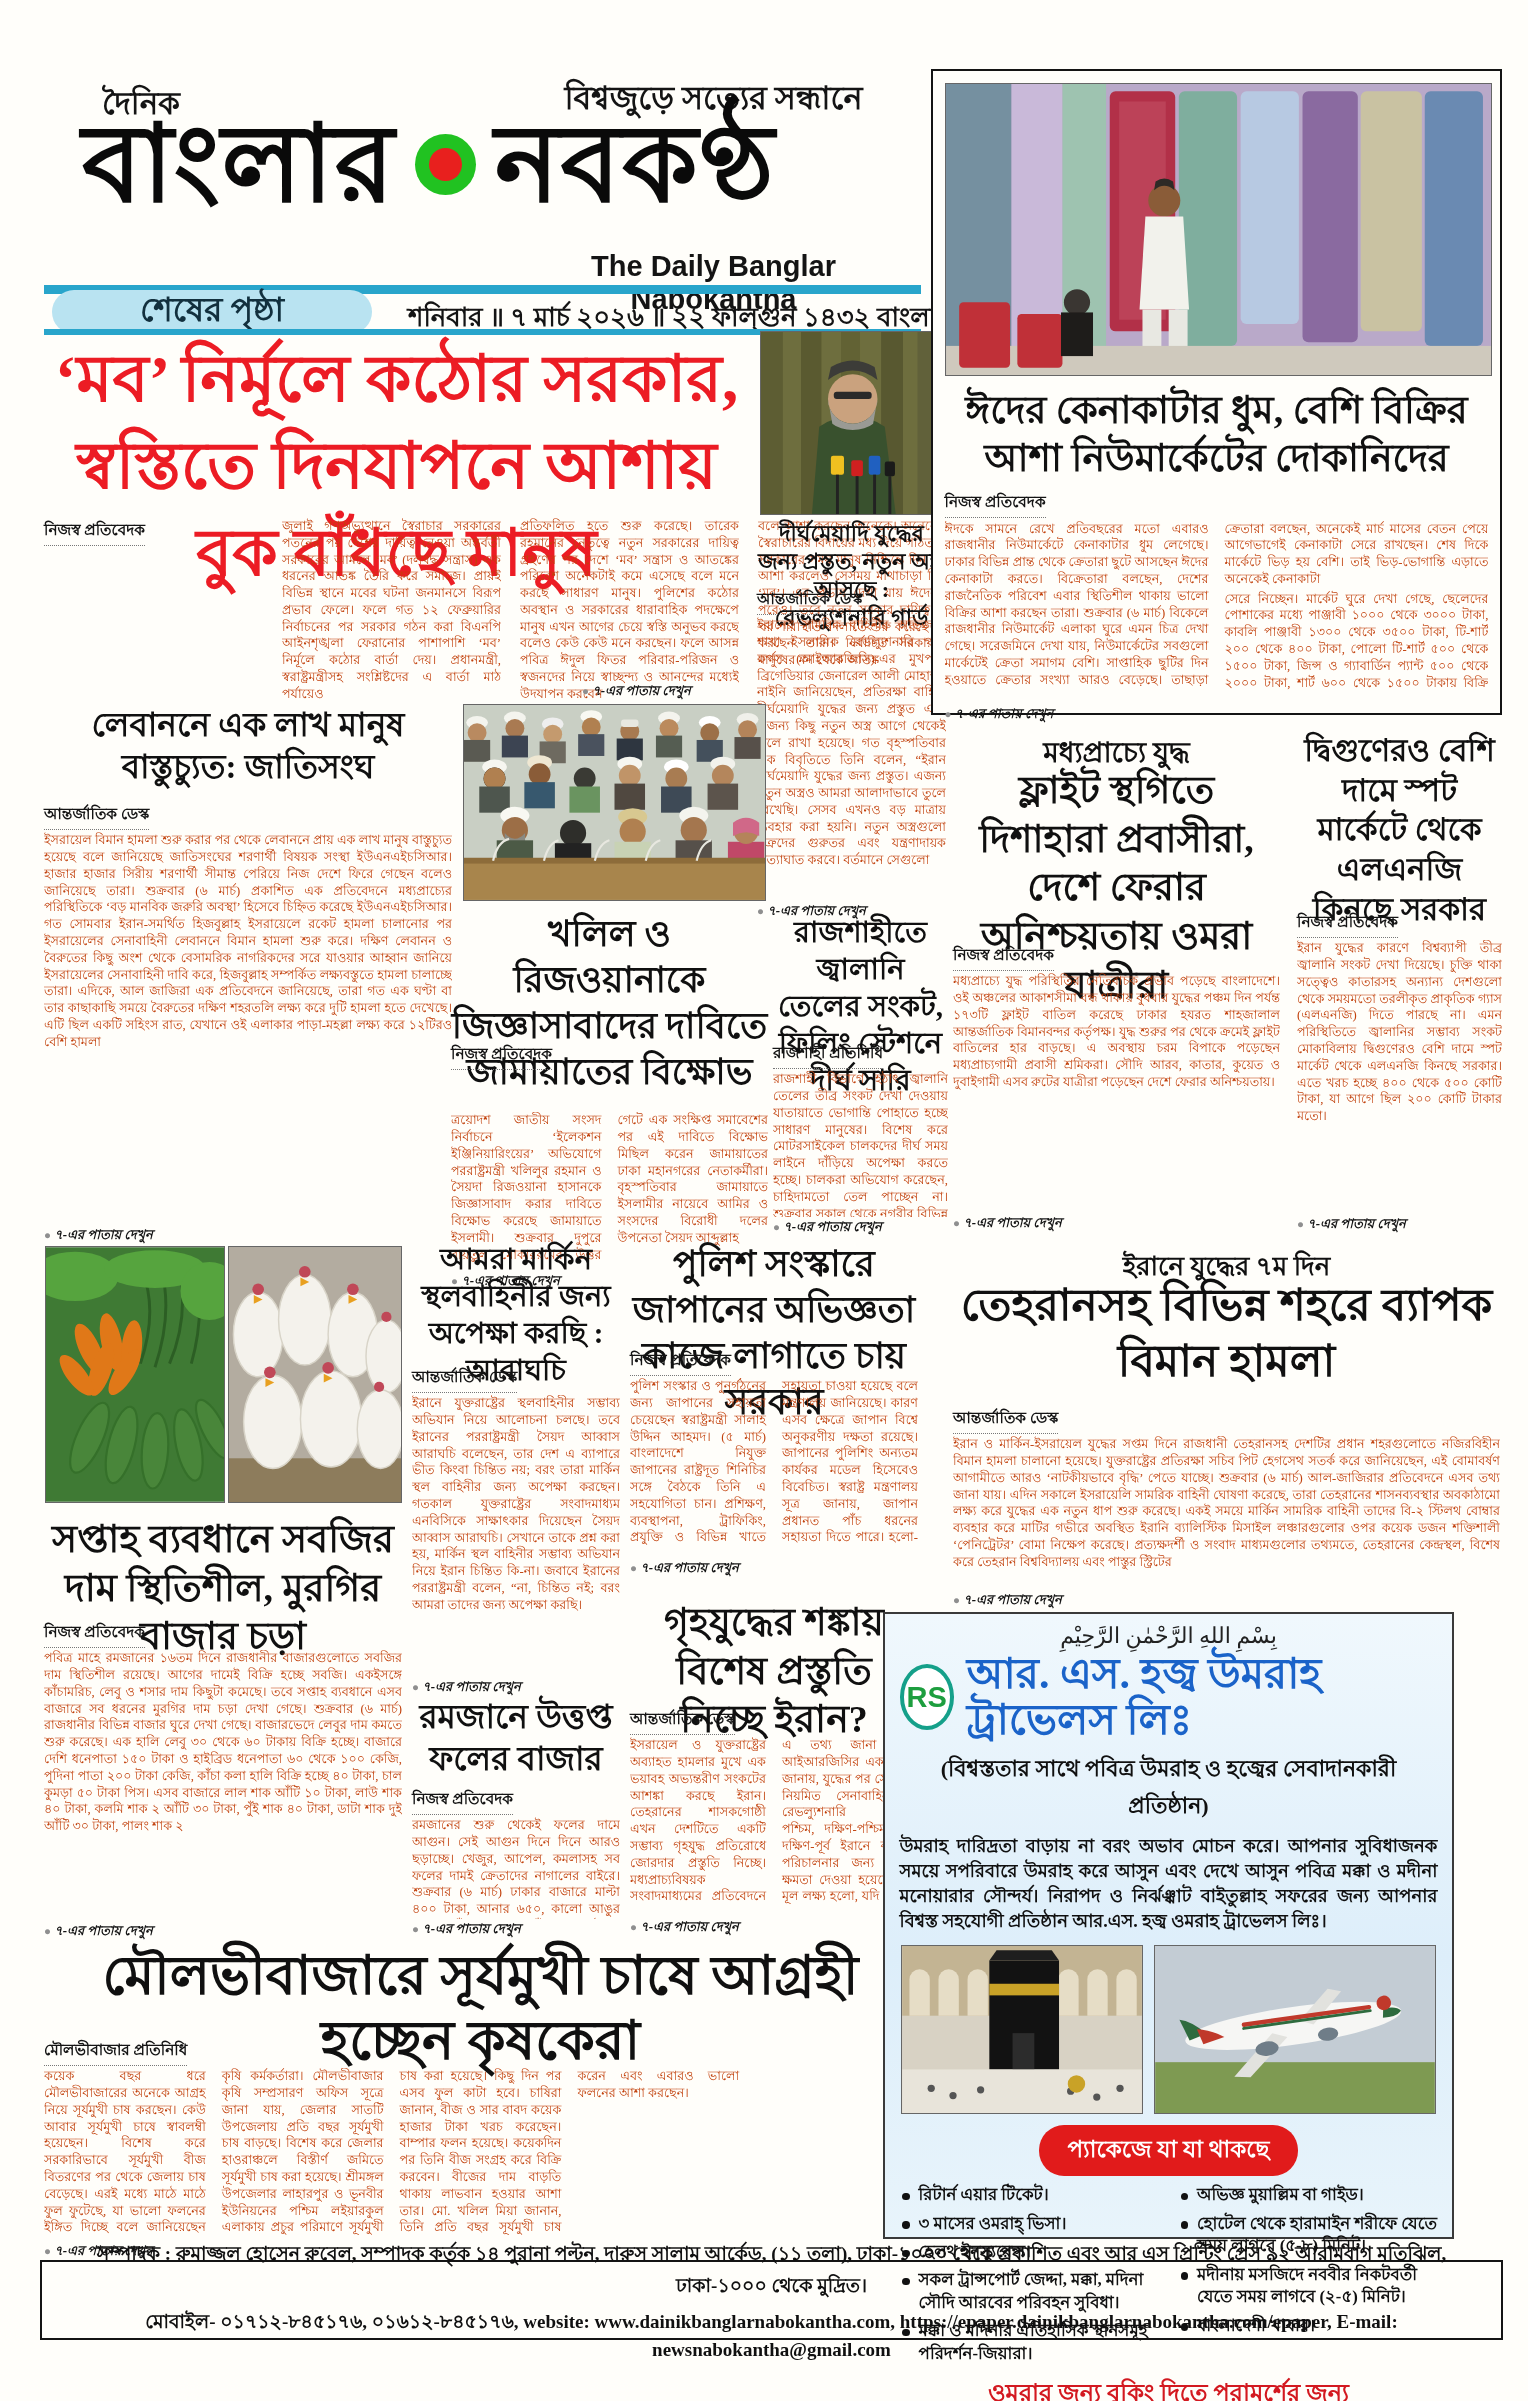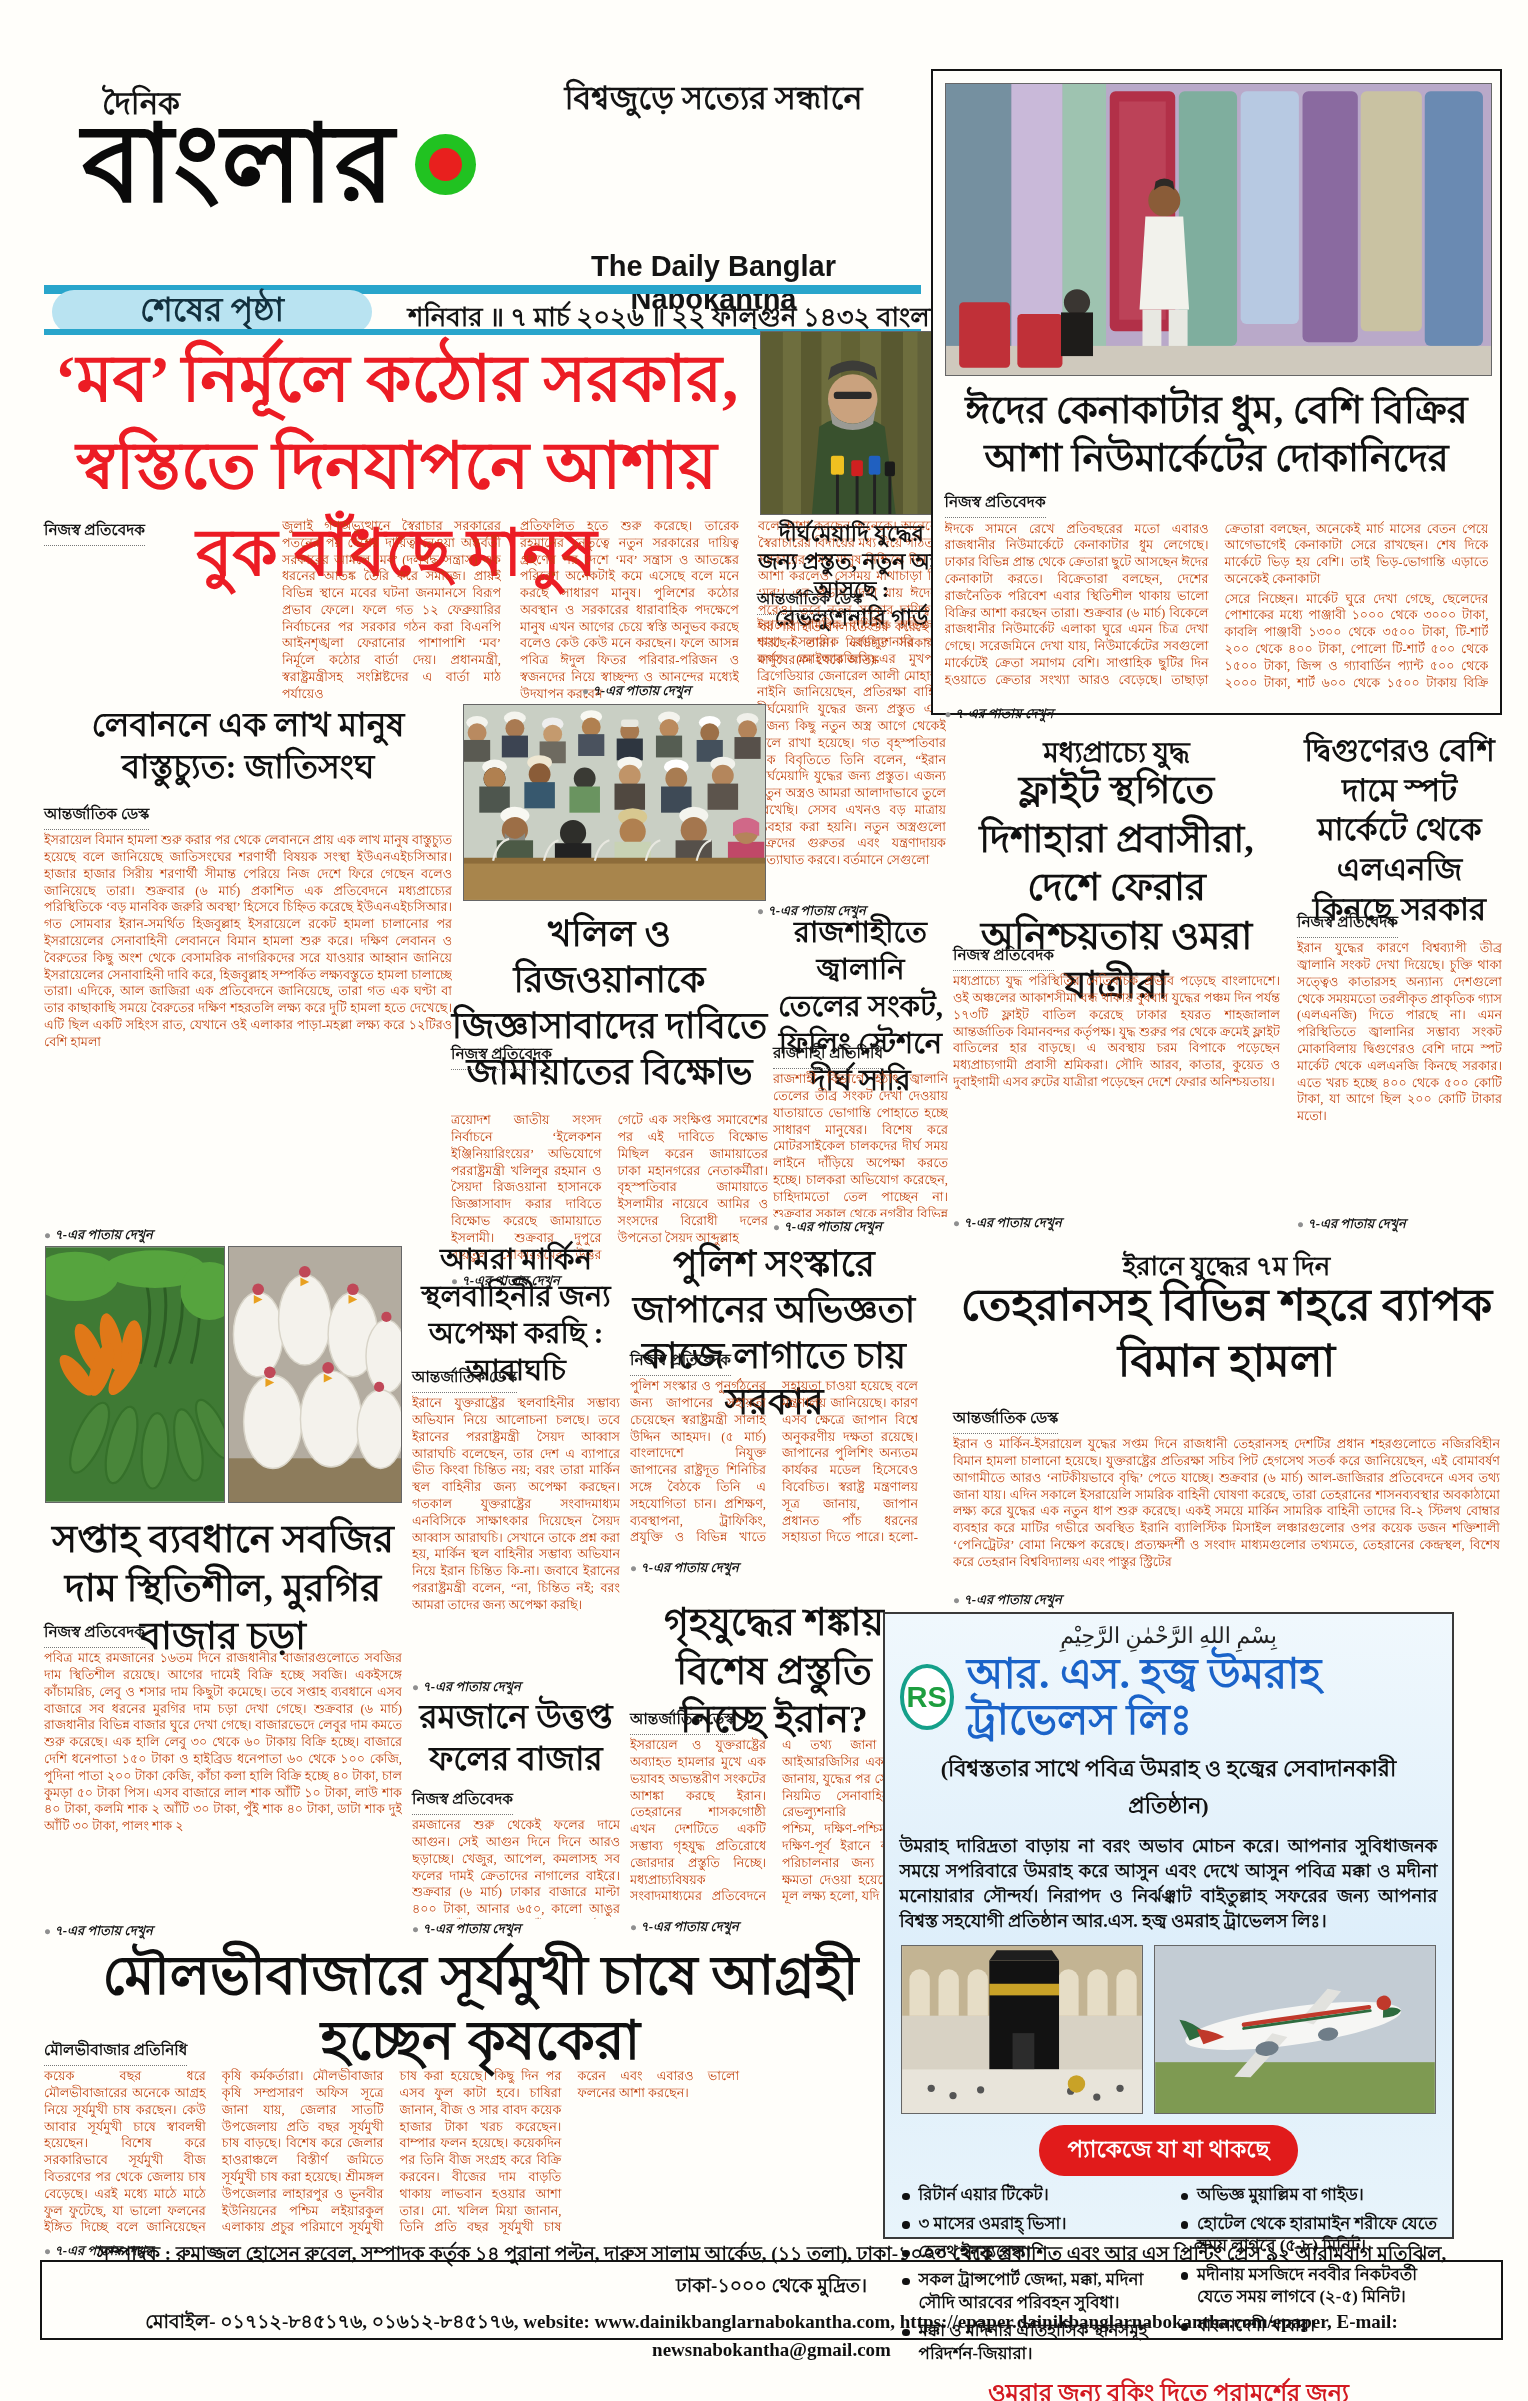--- a/index.html
+++ b/index.html
@@ -56,20 +56,21 @@
 <div id="paper">
 
   <div class="abs" style="left:102px;top:79px;font-size:31px;font-weight:700;">দৈনিক</div>
   <div class="abs ctr" style="left:539px;top:73px;width:349px;font-size:32px;font-weight:800;">বিশ্বজুড়ে সত্যের সন্ধানে</div>
 
   <div class="abs" style="left:82px;top:108px;display:flex;align-items:center;gap:19px;">
     <span class="logo-big">বাংলার</span>
     <span class="bullseye">
         <span class="inner"></span>
       </span>
+    <span class="logo-big">নবকণ্ঠ</span>
   </div>
   <div class="abs ctr" style="left:539px;top:250px;width:349px;font-size:29px;font-weight:700;font-family:'Liberation Sans',sans-serif;">The Daily Banglar Nabokantha</div>
 
   <div class="abs cyanbar" style="left:44px;top:285px;width:877px;height:8.7px;"></div>
   <div class="abs badge" style="left:52px;top:290px;width:320px;height:44px;">শেষের পৃষ্ঠা</div>
   <div class="abs" style="left:408px;top:297px;font-size:26px;font-weight:700;">শনিবার ॥ ৭ মার্চ ২০২৬ ॥ ২২ ফাল্গুন ১৪৩২ বাংলা</div>
   <div class="abs cyanbar" style="left:44px;top:329px;width:877px;height:5.8px;"></div>
 
   <div class="abs hl-red ctr" style="left:47px;top:336px;width:699px;font-size:65px;">‘মব’ নির্মূলে কঠোর সরকার, স্বস্তিতে দিনযাপনে আশায় বুক বাঁধছে মানুষ</div>
 

